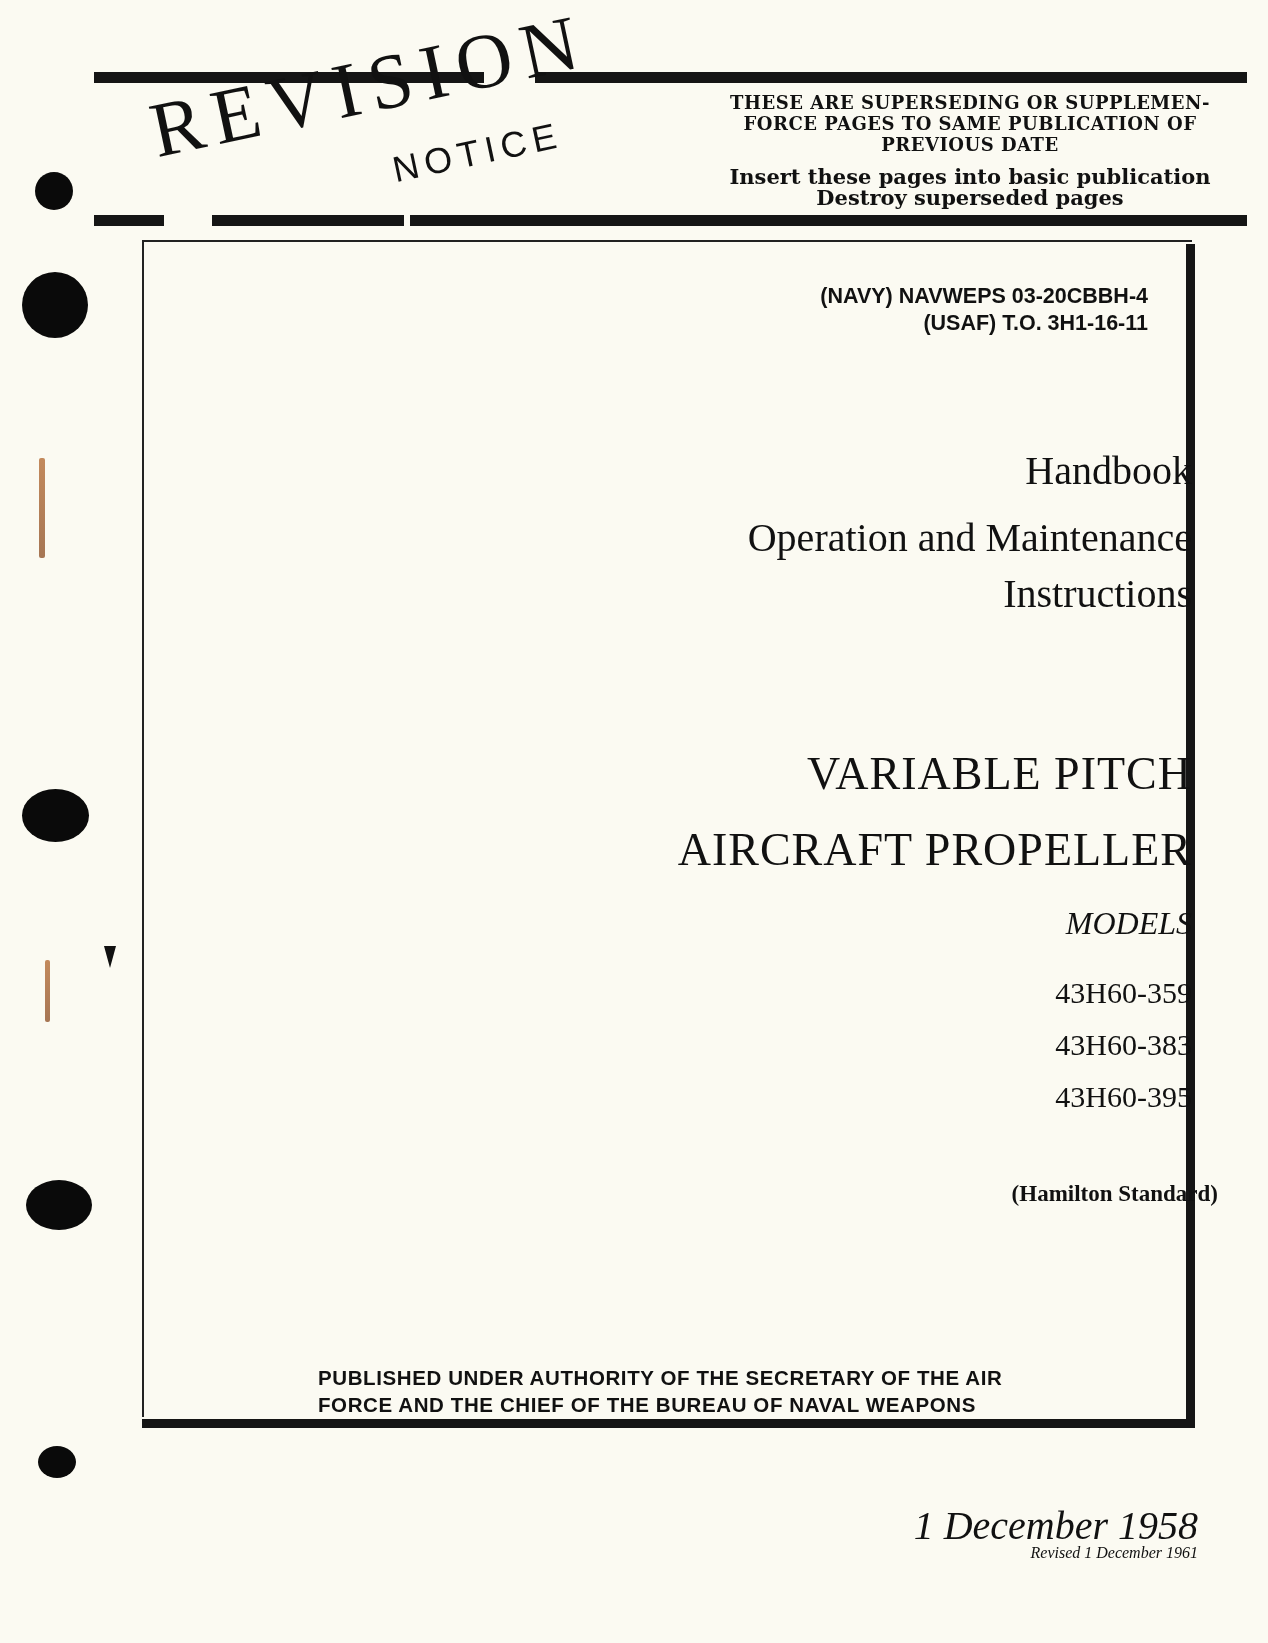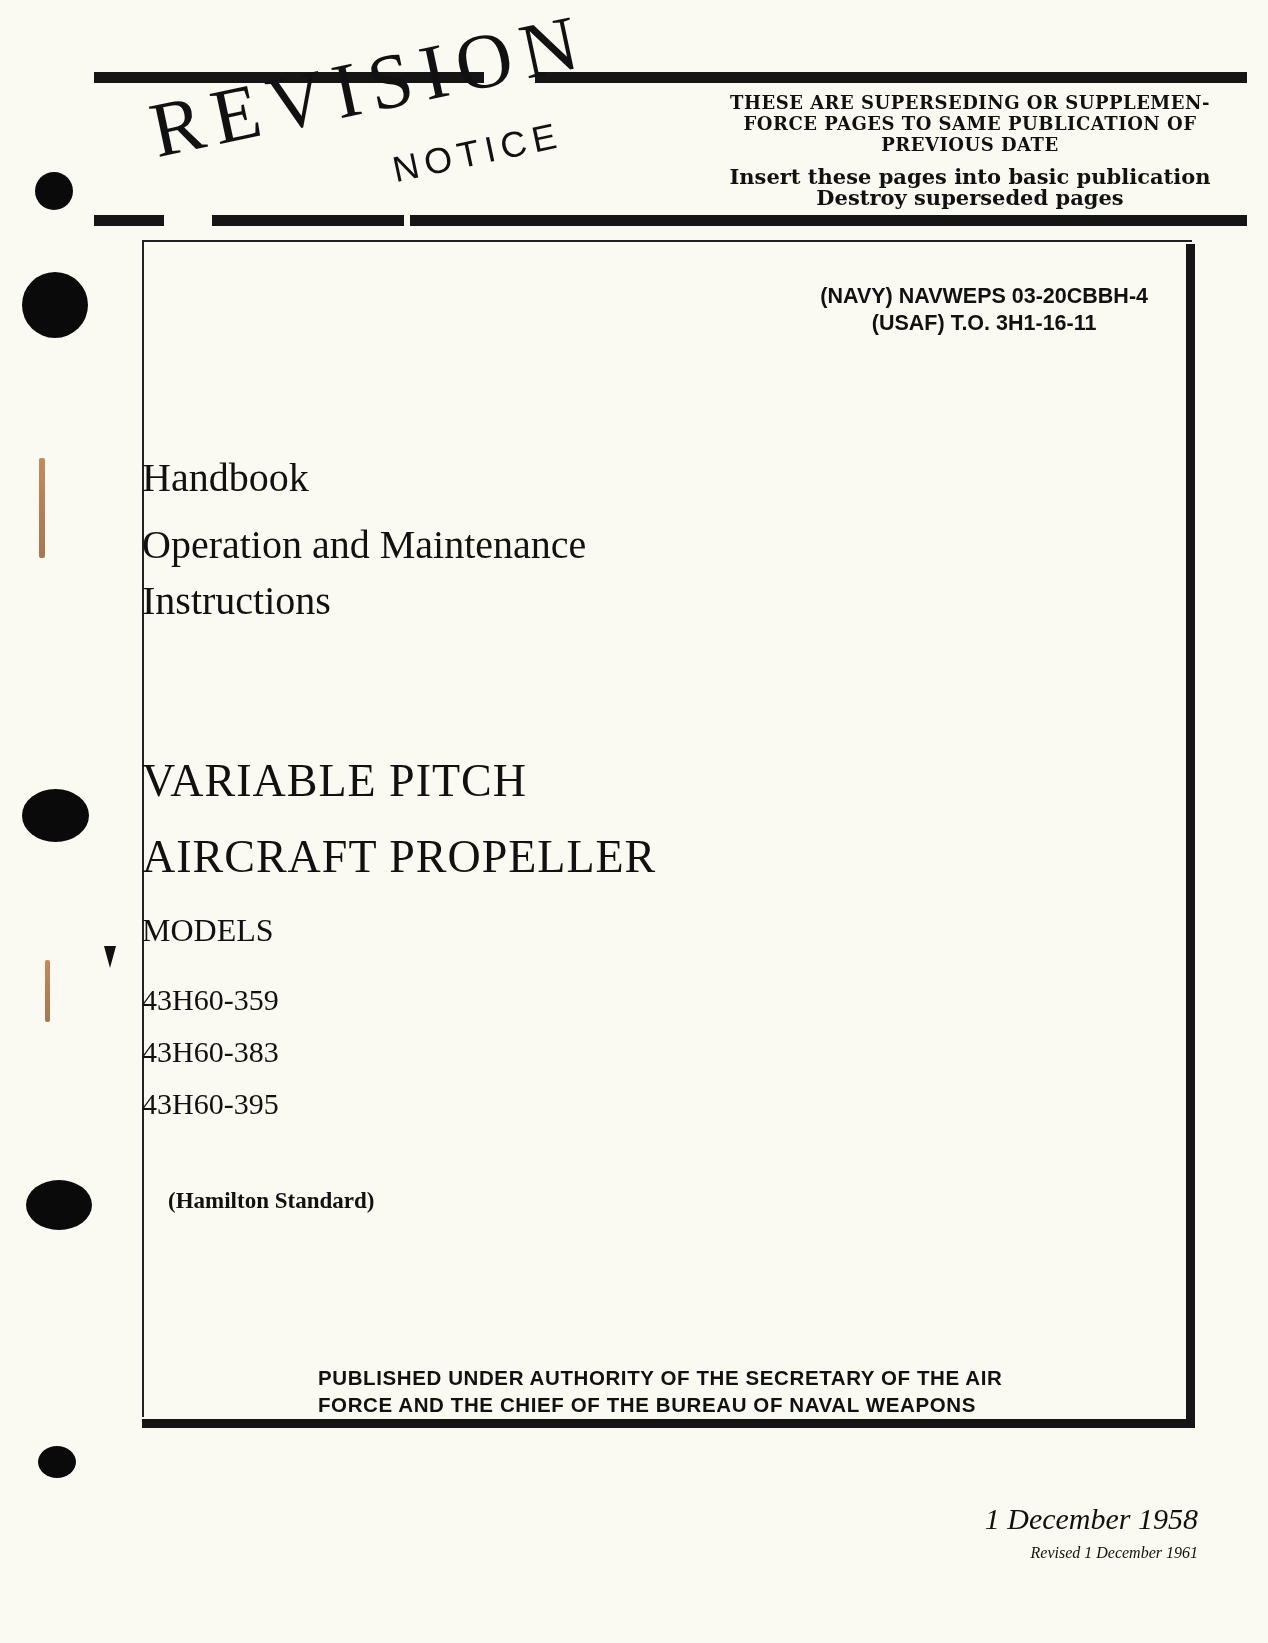--- a/index.html
+++ b/index.html
@@ -42,37 +42,37 @@
     
     .frame {
       position: absolute; left: 142px; top: 240px; width: 1050px; height: 1177px;
       border-left: 2px solid #222; border-top: 2px solid #222;
       box-sizing: border-box;
     }
     .frame-right { position: absolute; left: 1186px; top: 244px; width: 9px; height: 1182px; background: #151515; }
     .frame-bottom { position: absolute; left: 142px; top: 1419px; width: 1053px; height: 9px; background: #151515; }
 
     .pubno {
-      position: absolute; right: 120px; top: 283px; text-align: center;
+      position: absolute; right: 120px; top: 283px; text-align: right;
       font-family: "Liberation Sans", sans-serif; font-weight: bold; font-size: 21.5px; line-height: 27px;
     }
-    .center { position: absolute; left: 142px; width: 1050px; text-align: left; margin-top: 7px; }
+    .center { position: absolute; left: 142px; width: 1050px; text-align: right; }
     .h-handbook { top: 447px; font-size: 40px; }
     .h-oam { top: 510px; font-size: 40px; line-height: 56px; }
     .h-title { top: 736px; font-size: 46px; line-height: 76px; letter-spacing: 1px; }
-    .h-models { top: 905px; font-size: 32px; }
+    .h-models { top: 905px; font-size: 32px; font-style: italic; }
     .h-model-list { top: 967px; font-size: 30px; line-height: 52px; }
     .h-mfr { top: 1181px; font-size: 23px; font-weight: bold; padding-left: 26px; }
     .authority {
       position: absolute; left: 318px; top: 1364px;
       font-family: "Liberation Sans", sans-serif; font-weight: bold; font-size: 20.5px; line-height: 27px;
       letter-spacing: 0.6px;
     }
     .date1 {
-      position: absolute; right: 70px; top: 1502px; font-style: italic; font-size: 30px;
+      position: absolute; right: 70px; top: 1502px; font-style: italic; font-size: 40px;
     }
     .date2 {
       position: absolute; right: 70px; top: 1544px; font-style: italic; font-size: 16px;
     }
   </style>
 </head>
 <body>
 
 <div class="hole" style="left:35px;top:172px;width:38px;height:38px;"></div>
 <div class="hole" style="left:22px;top:272px;width:66px;height:66px;"></div>

